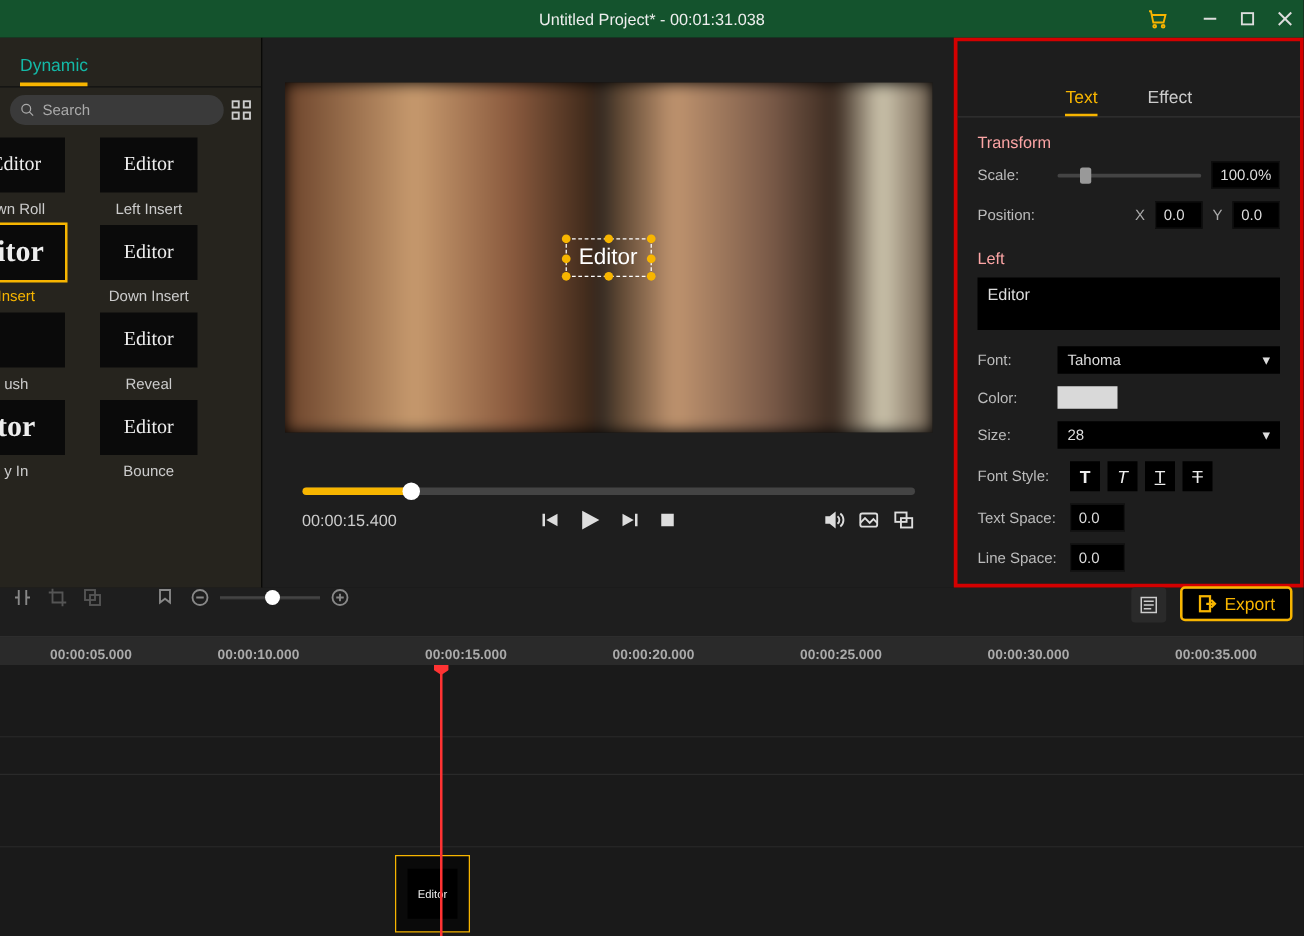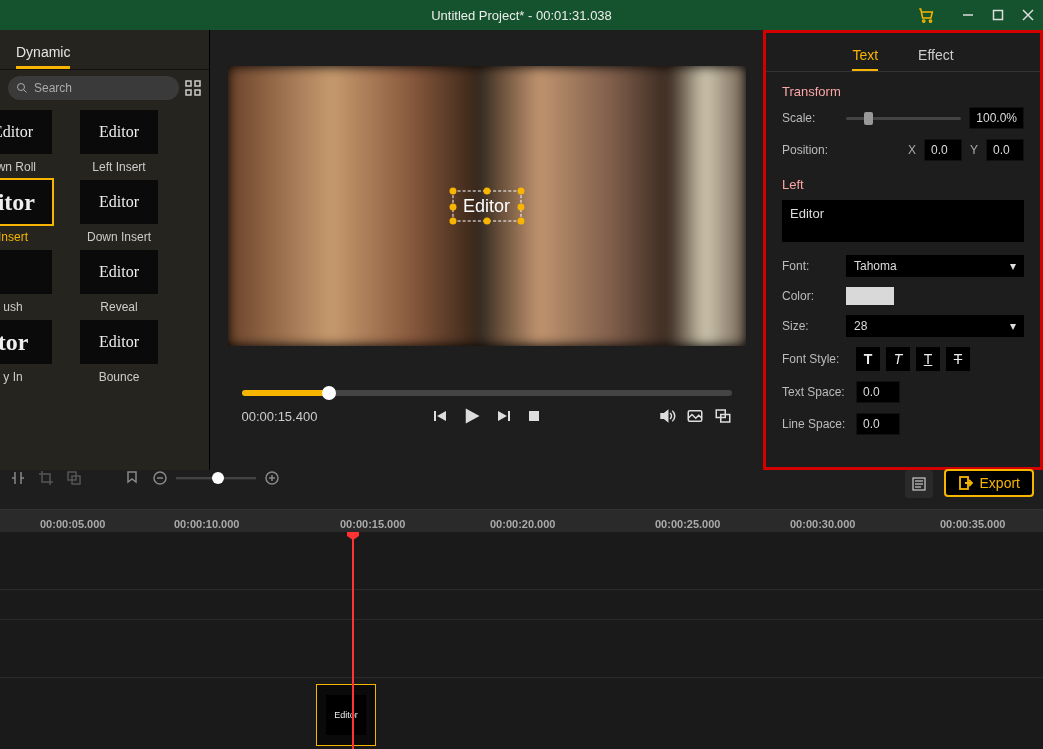--- a/index.html
+++ b/index.html
@@ -11,21 +11,21 @@
   .title-bar .win-controls { position: absolute; right: 0; top: 0; height: 30px; display: flex; align-items: center; }
   .win-controls .shop { color: #f7b500; margin-right: 18px; }
   .win-controls .btn { width: 30px; height: 30px; display: flex; align-items: center; justify-content: center; color: #ddd; }
 
   
   .upper { display: flex; height: 440px; }
 
   
   .left-panel { width: 210px; background: #26241e; border-right: 1px solid #000; display: flex; flex-direction: column; }
   .tab-row { display: flex; border-bottom: 1px solid #111; padding: 8px 0 0 16px; }
-  .tab-row .tab { padding: 6px 0; color: #e5e5e5; border-bottom: 3px solid #f7b500; font-size: 14px; text-align: right; }
+  .tab-row .tab { padding: 6px 0; color: #14b8a6; border-bottom: 3px solid #f7b500; font-size: 14px; text-align: right; }
   .search-row { display: flex; align-items: center; padding: 6px 8px; gap: 6px; }
   .search-box { flex: 1; background: #3a3a3a; border-radius: 12px; height: 24px; display: flex; align-items: center; padding: 0 8px; color: #aaa; font-size: 12px; }
   .search-box .ico { margin-right: 6px; }
   .grid-icon { color: #ccc; }
   .thumbs { flex: 1; overflow: hidden; padding: 4px 0 0 0; }
   .thumb-row { display: flex; gap: 28px; padding-left: 0; margin-bottom: 6px; }
   .thumb-cell { width: 78px; display: flex; flex-direction: column; align-items: center; gap: 6px; }
   .thumb-cell.off-left { margin-left: -26px; }
   .thumb { width: 78px; height: 44px; background: #0a0a0a; display: flex; align-items: center; justify-content: center; color: #eee; font-size: 16px; font-family: Georgia, serif; }
   .thumb.big { font-size: 24px; font-weight: bold; }
@@ -48,21 +48,21 @@
   .playback-slider .fill { position: absolute; left: 0; top: 0; height: 100%; background: #f7b500; width: 84px; border-radius: 3px; }
   .playback-slider .knob { position: absolute; left: 80px; top: -4px; width: 14px; height: 14px; background: #fff; border-radius: 50%; }
 
   .play-controls { width: 490px; display: flex; align-items: center; margin-top: 10px; color: #ccc; }
   .play-controls .time { font-size: 13px; }
   .play-controls .center { flex:1; display:flex; justify-content:center; gap:14px; align-items:center; }
   .play-controls .right { display:flex; gap:10px; align-items:center; }
   .pc-btn { color:#ddd; }
 
   
-  .inspector { width: 280px; background: #1d1d1d; border: 3px solid #d40000; display: flex; flex-direction: column; }
+  .inspector { width: 280px; background: #1d1d1d; border: 3px solid #d40000; display: flex; flex-direction: column; justify-content: flex-end; }
   .insp-tabs { display: flex; justify-content: center; gap: 40px; padding-top: 8px; border-bottom: 1px solid #333; }
   .insp-tab { padding: 6px 0; font-size: 14px; color: #ccc; }
   .insp-tab.active { color: #f7b500; border-bottom: 2px solid #f7b500; }
   .insp-body { padding: 8px 16px 0 16px; font-size: 12px; overflow: hidden; }
   .section-title { color: #fca5a5; font-size: 13px; margin: 4px 0 8px 0; }
   .prop-row { display: flex; align-items: center; margin-bottom: 10px; gap: 8px; }
   .prop-label { width: 56px; color: #bbb; font-size: 12px; }
   .slider { flex:1; height:3px; background:#444; position:relative; border-radius:2px; }
   .slider .kn { position:absolute; top:-5px; width:9px; height:13px; background:#999; border-radius:2px; }
   .val-box { background:#000; border:1px solid #111; padding:3px 6px; min-width:44px; text-align:left; color:#ddd; font-size:12px; }
@@ -407,21 +407,21 @@
         </span>
       <span>Export</span>
     </div>
   </div>
 
   <div class="ruler" id="ruler">
       <div class="mark" style="left: 40px;">00:00:05.000</div>
       <div class="mark" style="left: 174px;">00:00:10.000</div>
       <div class="mark" style="left: 340px;">00:00:15.000</div>
       <div class="mark" style="left: 490px;">00:00:20.000</div>
-      <div class="mark" style="left: 655px;">00:00:25.000</div>
+      <div class="mark" style="left: 640px;">00:00:25.000</div>
       <div class="mark" style="left: 790px;">00:00:30.000</div>
       <div class="mark" style="left: 940px;">00:00:35.000</div>
     </div>
 
   <div class="timeline">
     <div class="playhead" id="playhead" style="left: 352px;"></div>
     <div class="track"></div>
     <div class="track thin"></div>
     <div class="track"></div>
     <div class="track" style="height:74px">

